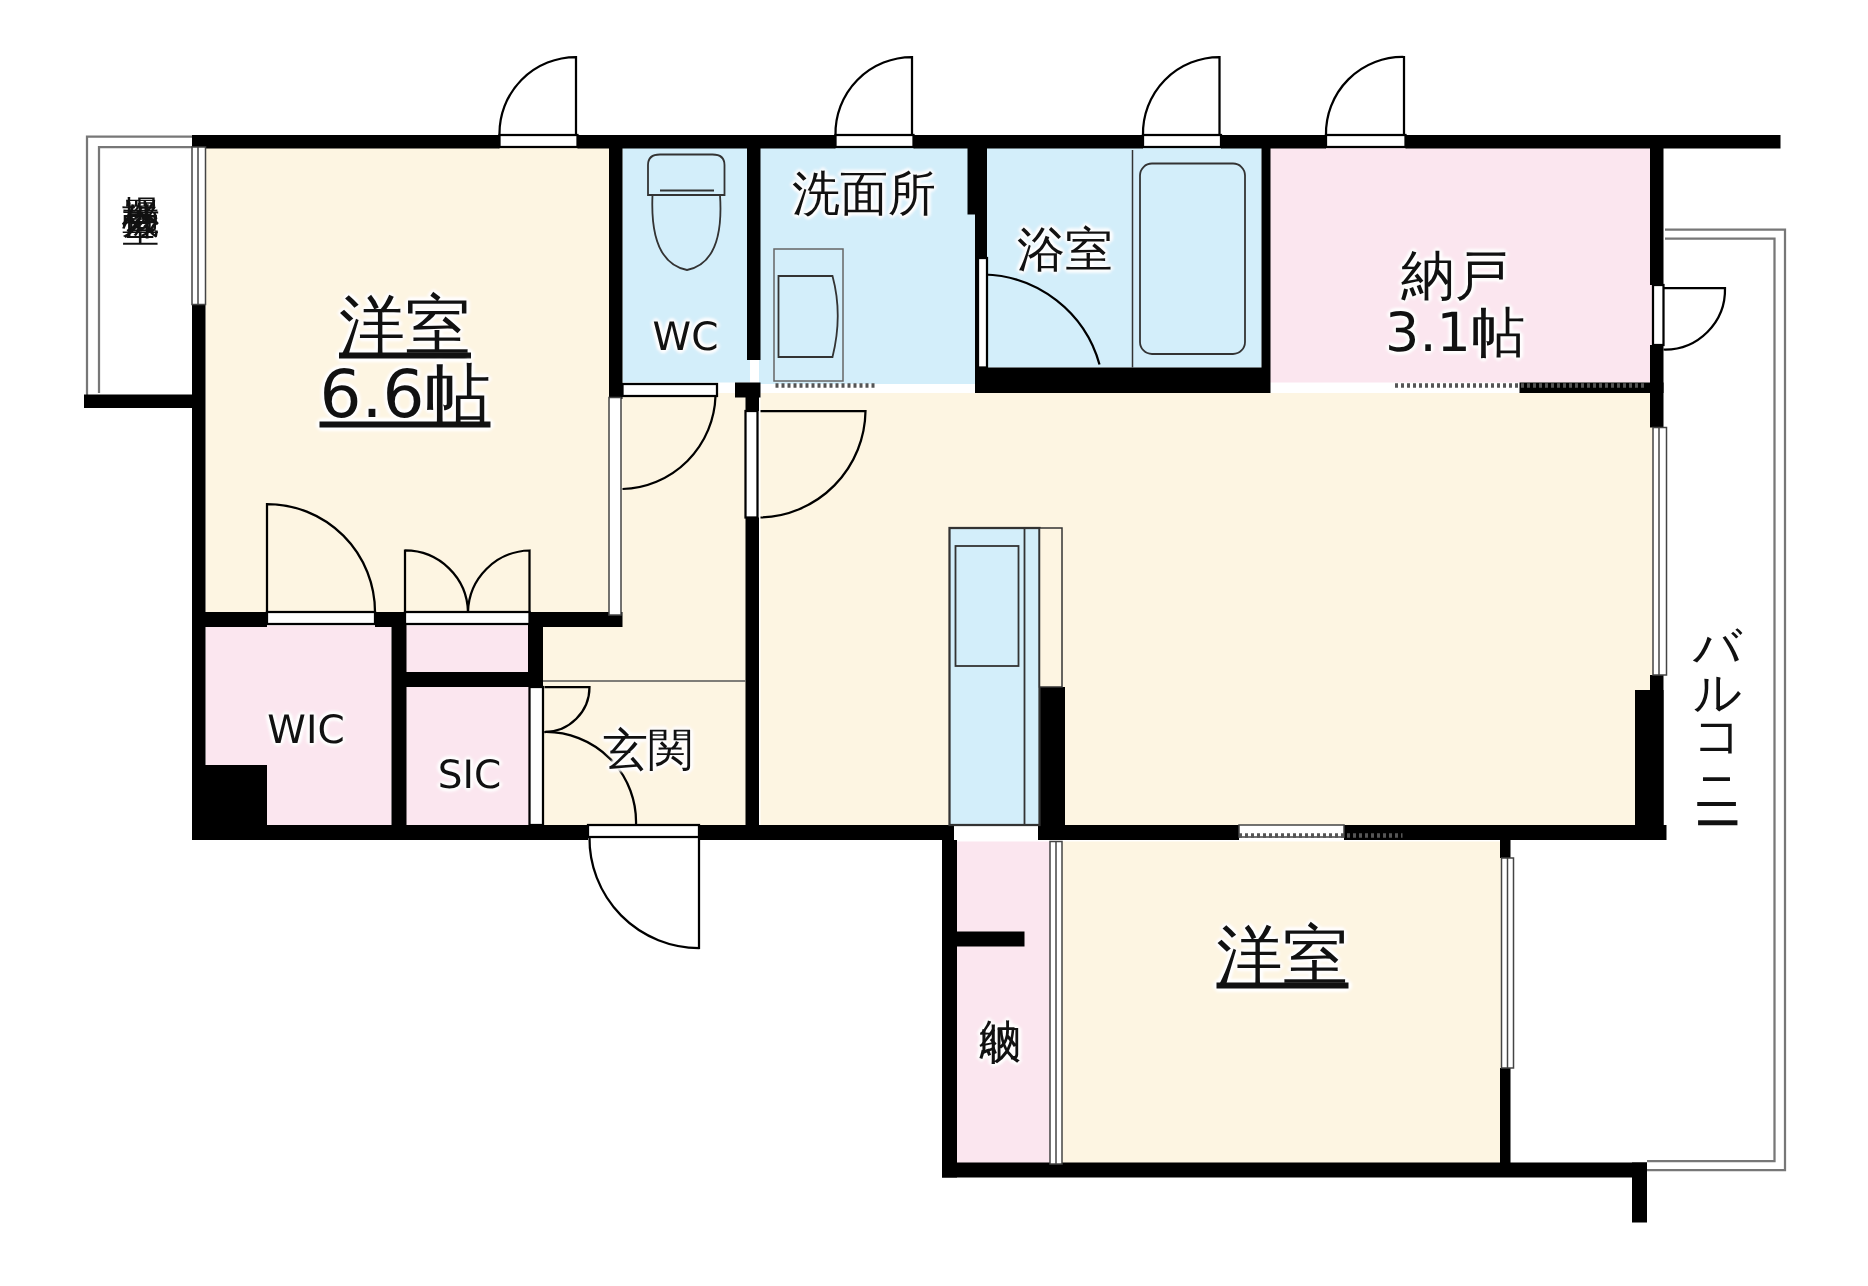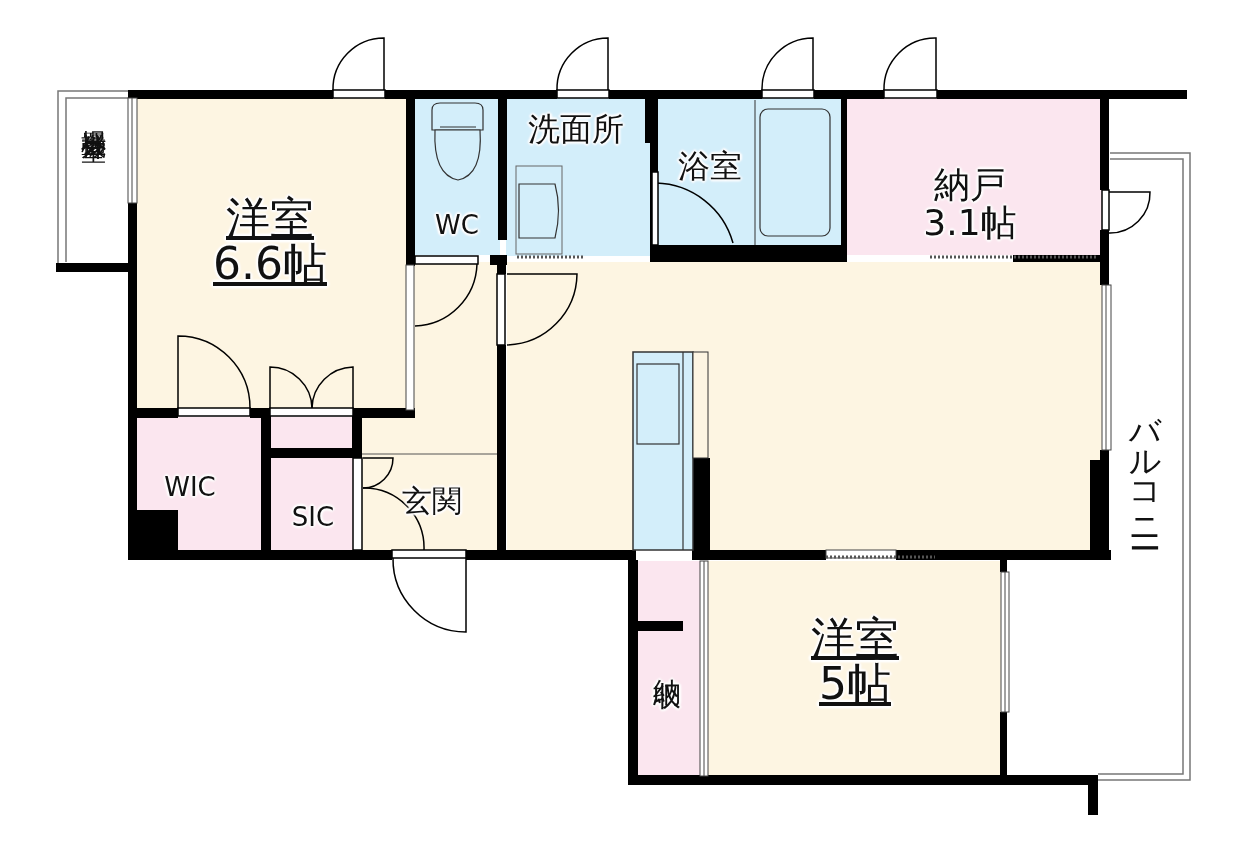--- a/index.html
+++ b/index.html
@@ -205,24 +205,23 @@
 <div class="lbl mid" style="left:670px; top:150px; width:80px;">浴室</div>
 
 <div class="lbl mid" style="left:900px; top:133px; width:140px; font-size:36px;margin-top:33px;">
   <div>納戸</div>
   <div>3.1帖</div>
 </div>
 
 <div class="lbl big" style="left:755px; top:352px; width:180px;">
 </div>
 
-<div class="lbl sm" style="left:150px; top:460px; width:80px;">WIC</div>
+<div class="lbl sm" style="left:164px; top:460px; width:80px;">WIC</div>
 <div class="lbl sm" style="left:278px; top:490px; width:70px;">SIC</div>
 <div class="lbl mid" style="left:392px; top:488px; width:80px; font-size:30px;font-family:Liberation Mono, monospace;">玄関</div>
 
 <div class="lbl big" style="left:785px; top:615px; width:140px;">
   <div>洋室</div>
-  <div>5帖</div>
 </div>
 
 <div class="lbl sm vert" style="left:652px; top:645px; font-size:28px;">収納</div>
 
 <div class="lbl mid vert" style="left:1128px; top:395px; font-size:32px;">バルコニー</div>
 
 </body></html>

